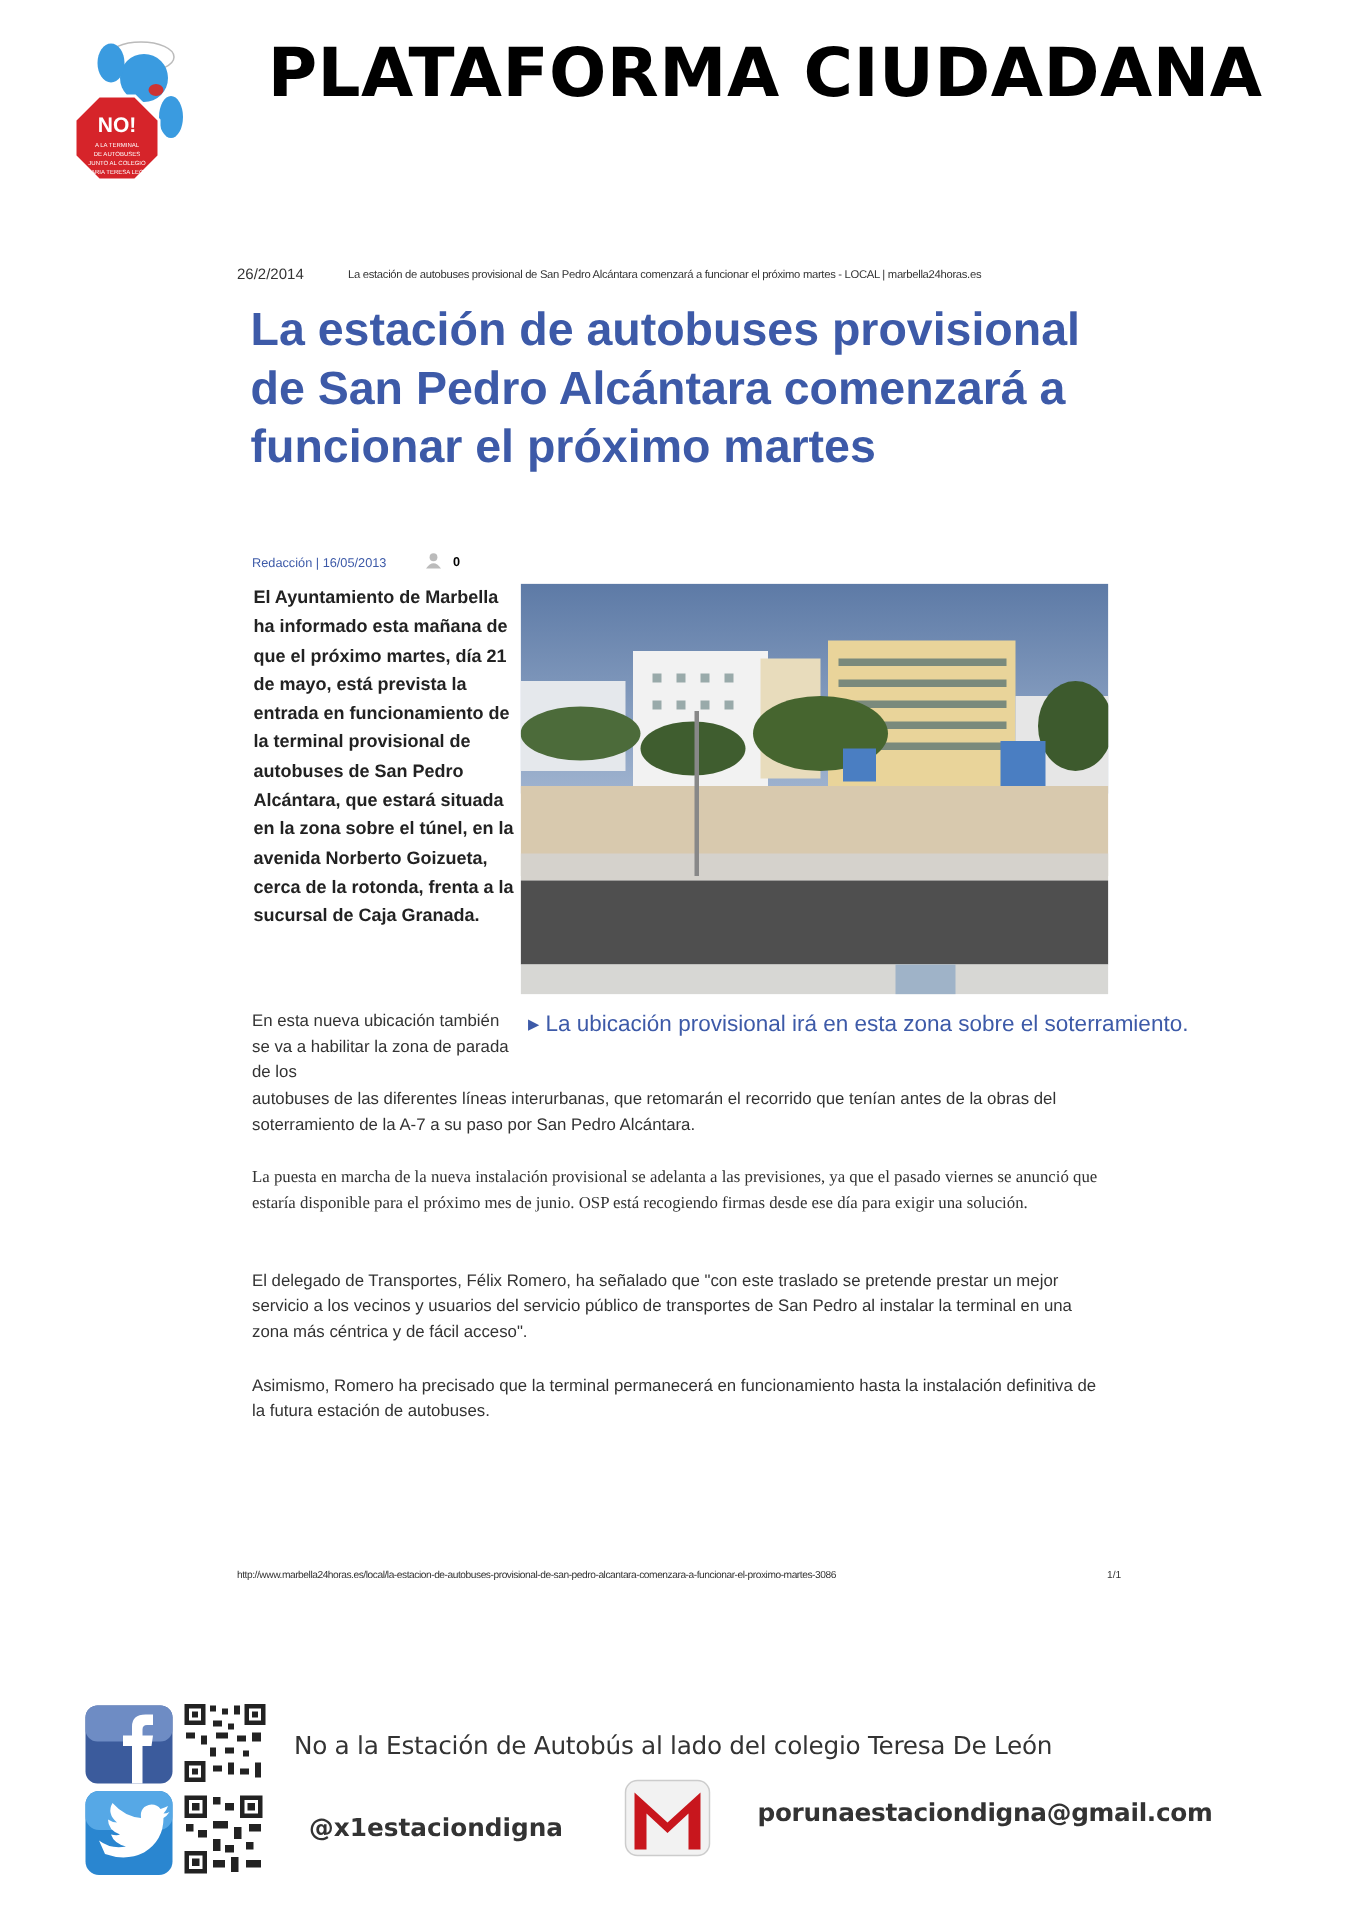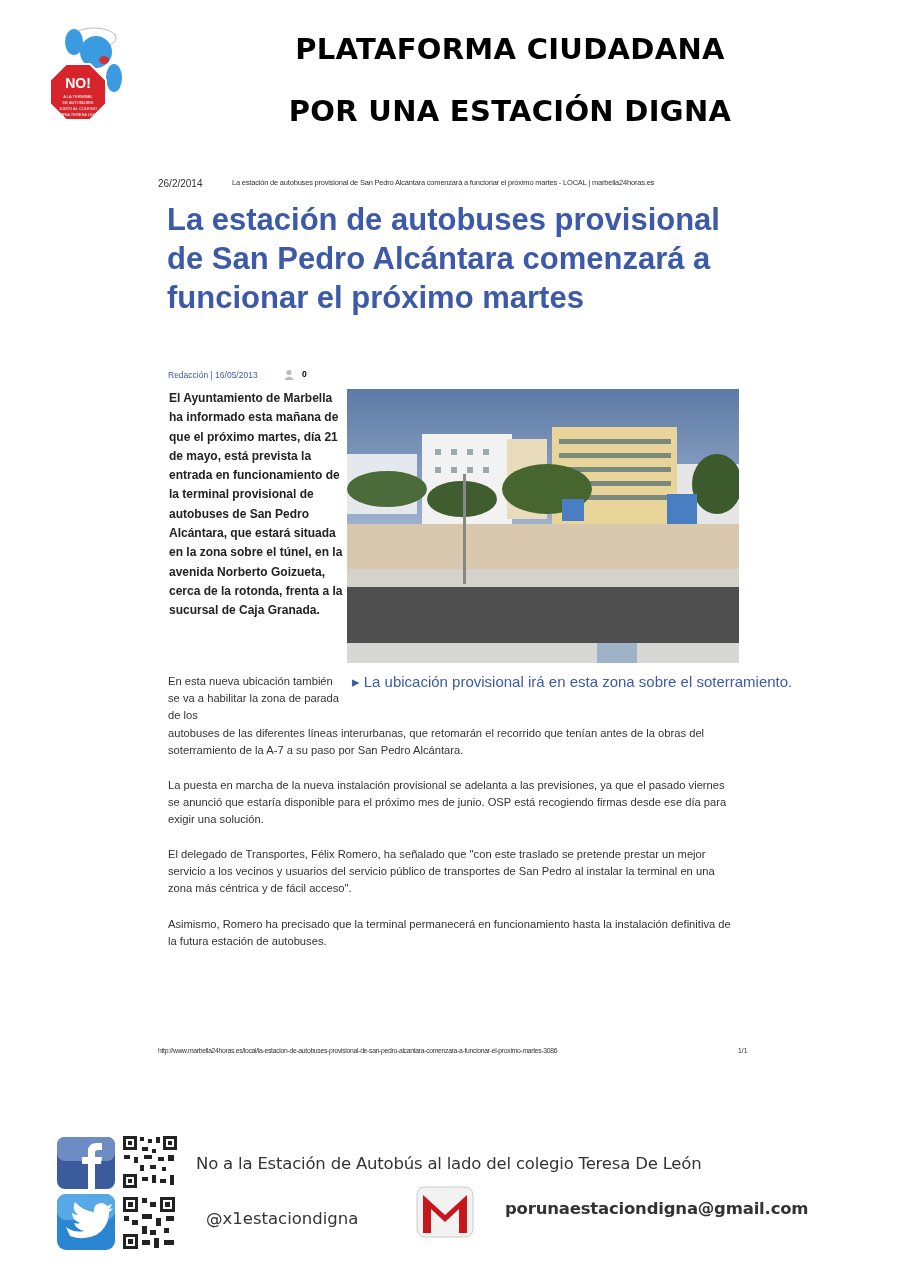--- a/index.html
+++ b/index.html
@@ -6,21 +6,21 @@
   body {
     width: 906px; height: 1280px; background: #ffffff; position: relative; overflow: hidden;
     font-family: "Liberation Sans", sans-serif; color: #222;
   }
   .abs { position: absolute; }
 
   
   .logo { left: 44px; top: 20px; width: 90px; height: 104px; }
   .page-title {
     left: 160px; top: 18px; width: 700px; text-align: center;
-    font-family: "DejaVu Sans", sans-serif; font-weight: bold; font-size: 29px;
+    font-family: "DejaVu Sans", sans-serif; font-weight: bold; font-size: 45px;
     line-height: 62px; color: #000; letter-spacing: 0.3px;
   }
 
   
   .print-date { left: 158px; top: 178px; font-size: 10px; color: #333; }
   .print-pagetitle { left: 232px; top: 178px; font-size: 7.5px; color: #333; white-space: nowrap; letter-spacing: -0.2px; }
 
   .headline {
     left: 167px; top: 200px; width: 580px;
     font-family: "Liberation Sans", sans-serif; font-weight: bold; font-size: 31px; line-height: 39px;
@@ -44,21 +44,21 @@
 
   .footer-url { left: 158px; top: 1047px; font-size: 6.8px; color: #333; white-space: nowrap; letter-spacing: -0.3px; }
   .footer-page { left: 738px; top: 1047px; font-size: 6.8px; color: #333; }
 
   
   .fb-icon { left: 56px; top: 1136px; width: 60px; height: 54px; }
   .tw-icon { left: 56px; top: 1193px; width: 60px; height: 58px; }
   .qr1 { left: 122px; top: 1135px; width: 56px; height: 54px; }
   .qr2 { left: 122px; top: 1196px; width: 54px; height: 54px; }
   .slogan { left: 196px; top: 1154px; font-family: "DejaVu Sans", sans-serif; font-weight: normal; font-size: 16.5px; color: #333; letter-spacing: -0.2px; }
-  .twitter-handle { left: 206px; top: 1209px; font-family: "DejaVu Sans", sans-serif; font-weight: normal; font-size: 16.5px; color: #333; }
+  .twitter-handle { left: 206px; top: 1209px; font-family: "DejaVu Sans", sans-serif; font-weight: bold; font-size: 16.5px; color: #333; }
   .gmail-icon { left: 415px; top: 1185px; width: 60px; height: 54px; }
   .email { left: 505px; top: 1199px; font-family: "DejaVu Sans", sans-serif; font-weight: bold; font-size: 16.5px; color: #333; letter-spacing: -0.2px; }
 </style>
 </head>
 <body>
 
 <div class="abs logo">
   <svg width="90" height="104" viewBox="0 0 90 104">
     <ellipse cx="50" cy="18" rx="22" ry="10" fill="#fff" stroke="#bbb"></ellipse>
     <circle cx="52" cy="32" r="16" fill="#3a9be0"></circle>
@@ -68,21 +68,20 @@
     <polygon points="22,44 46,44 62,60 62,84 46,100 22,100 6,84 6,60" fill="#d6242a" stroke="#fff" stroke-width="2"></polygon>
     <text x="34" y="68" text-anchor="middle" font-family="Liberation Sans, sans-serif" font-size="14" font-weight="bold" fill="#fff">NO!</text>
     <text x="34" y="78" text-anchor="middle" font-family="Liberation Sans, sans-serif" font-size="4" fill="#fff">A LA TERMINAL</text>
     <text x="34" y="84" text-anchor="middle" font-family="Liberation Sans, sans-serif" font-size="4" fill="#fff">DE AUTOBUSES</text>
     <text x="34" y="90" text-anchor="middle" font-family="Liberation Sans, sans-serif" font-size="4" fill="#fff">JUNTO AL COLEGIO</text>
     <text x="34" y="96" text-anchor="middle" font-family="Liberation Sans, sans-serif" font-size="4" fill="#fff">MARIA TERESA LEON</text>
   </svg>
 </div>
 <div class="abs page-title">
   <div>PLATAFORMA CIUDADANA</div>
-  <div>POR UNA ESTACIÓN DIGNA</div>
 </div>
 
 <div class="abs print-date">26/2/2014</div>
 <div class="abs print-pagetitle">La estación de autobuses provisional de San Pedro Alcántara comenzará a funcionar el próximo martes - LOCAL | marbella24horas.es</div>
 
 <div class="abs headline">La estación de autobuses provisional de San Pedro Alcántara comenzará a funcionar el próximo martes</div>
 <div class="abs byline">Redacción | 16/05/2013</div>
 <div class="abs user-icon">
   <svg width="12" height="12" viewBox="0 0 12 12">
       <circle cx="6" cy="3.5" r="2.6" fill="#bbb"></circle>
@@ -142,21 +141,21 @@
 
     <rect x="0" y="198" width="392" height="56" fill="#4f4f4f"></rect>
     <rect x="0" y="254" width="392" height="20" fill="#d7d7d4"></rect>
     <rect x="250" y="254" width="40" height="20" fill="#9fb3c8"></rect>
   </svg>
 </div>
 <div class="abs caption">▸ La ubicación provisional irá en esta zona sobre el soterramiento.</div>
 
 <div class="abs para p-narrow" style="top:650px;">En esta nueva ubicación también se va a habilitar la zona de parada de los</div>
 <div class="abs para" style="top:702px;">autobuses de las diferentes líneas interurbanas, que retomarán el recorrido que tenían antes de la obras del soterramiento de la A-7 a su paso por San Pedro Alcántara.</div>
-<div class="abs para" style="top:754px;">La puesta en marcha de la nueva instalación provisional se adelanta a las previsiones, ya que el pasado viernes se anunció que estaría disponible para el próximo mes de junio. OSP está recogiendo firmas desde ese día para exigir una solución.</div>
+<div class="abs para" style="top:754px;font-family:Liberation Serif, serif;">La puesta en marcha de la nueva instalación provisional se adelanta a las previsiones, ya que el pasado viernes se anunció que estaría disponible para el próximo mes de junio. OSP está recogiendo firmas desde ese día para exigir una solución.</div>
 <div class="abs para" style="top:823px;">El delegado de Transportes, Félix Romero, ha señalado que "con este traslado se pretende prestar un mejor servicio a los vecinos y usuarios del servicio público de transportes de San Pedro al instalar la terminal en una zona más céntrica y de fácil acceso".</div>
 <div class="abs para" style="top:893px;">Asimismo, Romero ha precisado que la terminal permanecerá en funcionamiento hasta la instalación definitiva de la futura estación de autobuses.</div>
 
 <div class="abs footer-url">http://www.marbella24horas.es/local/la-estacion-de-autobuses-provisional-de-san-pedro-alcantara-comenzara-a-funcionar-el-proximo-martes-3086</div>
 <div class="abs footer-page">1/1</div>
 
 <div class="abs fb-icon">
   <svg width="60" height="54" viewBox="0 0 60 54">
     <rect x="1" y="1" width="58" height="52" rx="8" fill="#3b5b9c"></rect>
     <rect x="1" y="1" width="58" height="24" rx="8" fill="#6e8cc4"></rect>

